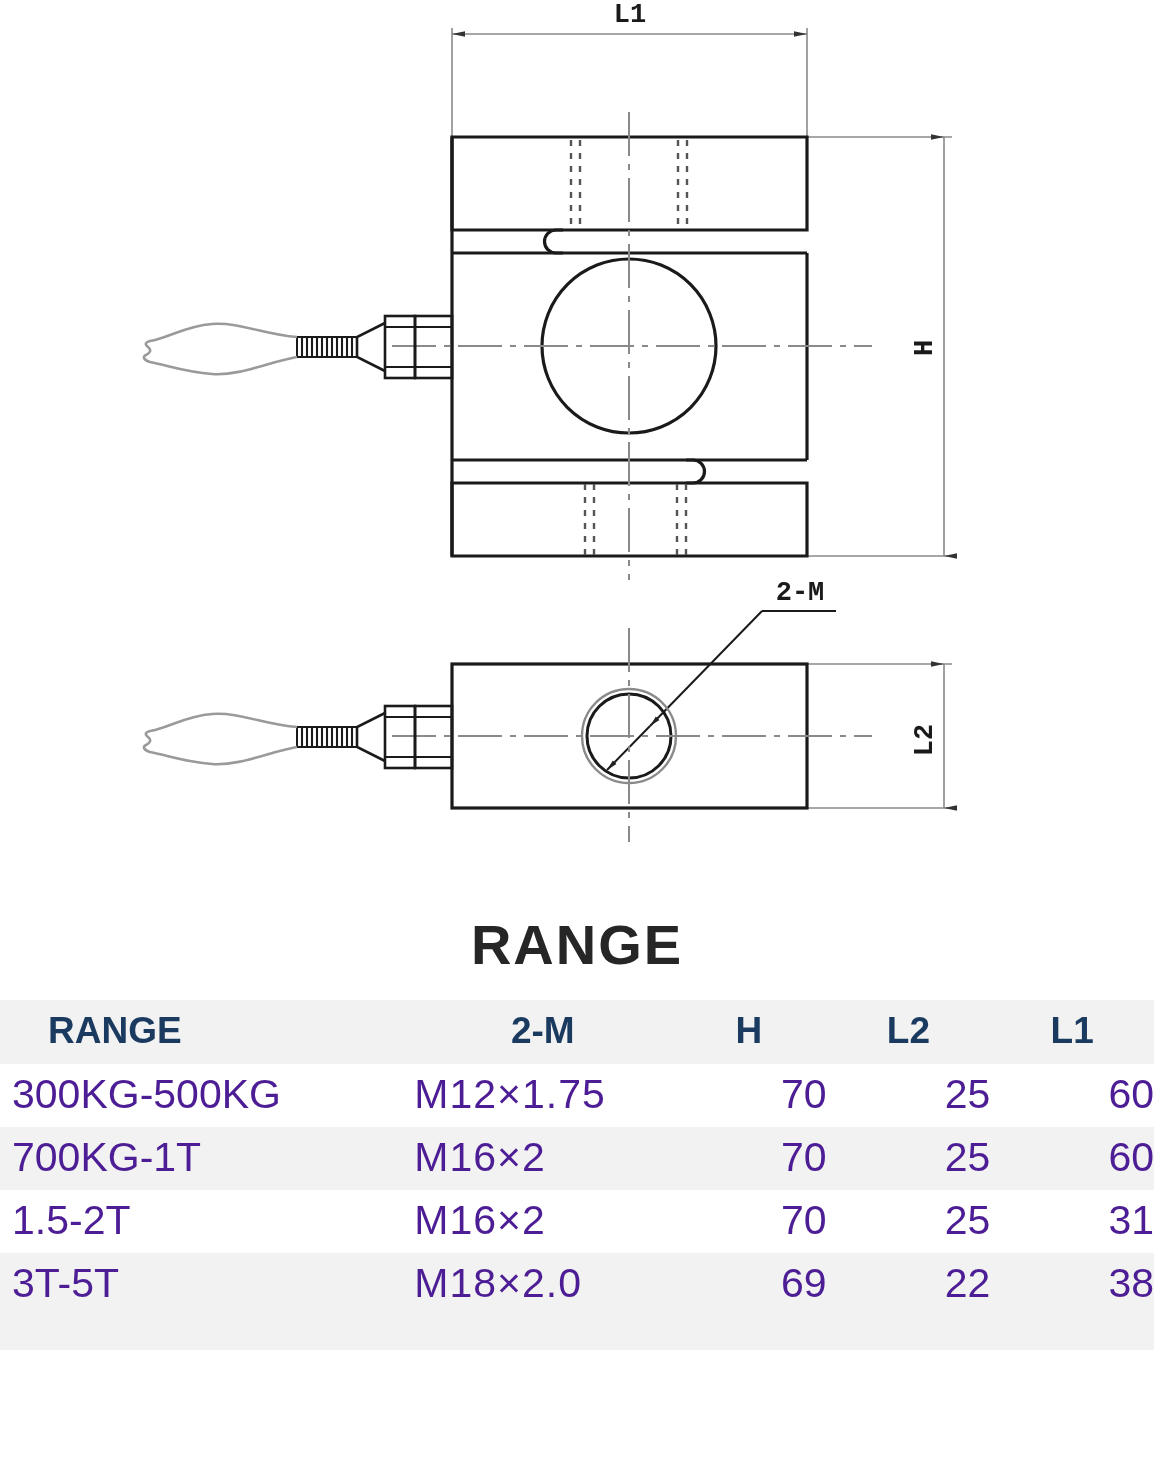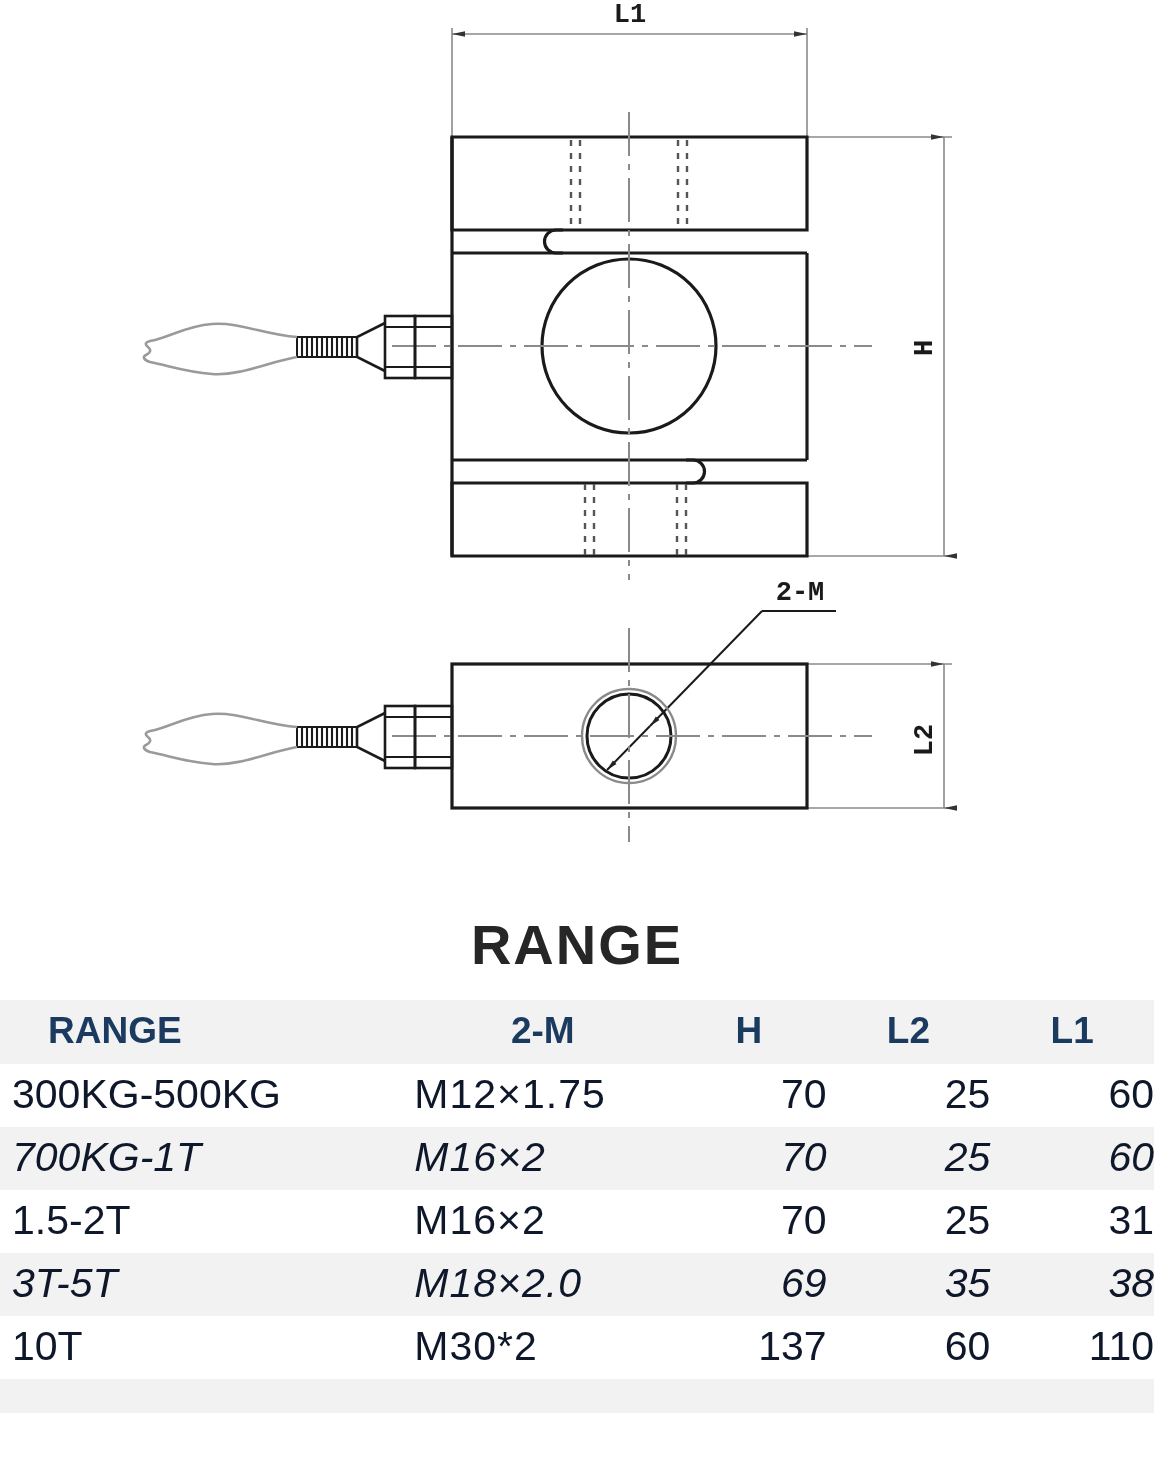--- a/index.html
+++ b/index.html
@@ -35,35 +35,35 @@
     border-collapse:collapse;
     table-layout:fixed;
   }
   .spec-table col.c-range{width:400px;}
   .spec-table col.c-2m{width:248px;}
   .spec-table col.c-h{width:150px;}
   .spec-table col.c-l2{width:158px;}
   .spec-table col.c-l1{width:158px;}
 
   .spec-table tr.head-row{background:#f2f2f2;}
-  .spec-table tr.stripe{background:#f2f2f2;font-style:italic;}
+  .spec-table tr.stripe{background:#f2f2f2;}
   .spec-table tr.plain{background:#ffffff;}
 
   .spec-table th{
     color:#1b3a5f;
     font-weight:700;
     font-size:37px;
     padding:10px 0 12px 0;
     font-family:"Liberation Sans", sans-serif;
   }
   .spec-table th.h-range{text-align:left;padding-left:48px;}
   .spec-table th.h-c{text-align:center;}
 
   .spec-table td{
-    color:#0f172a;
+    color:#4c1d95;
     font-weight:400;
     font-size:41px;
     padding:7px 0 9px 0;
     font-family:"Liberation Sans", sans-serif;
     white-space:nowrap;
   }
   .spec-table td.d-range{text-align:left;padding-left:12px;}
   .spec-table td.d-c{text-align:right;}
   .spec-table td.d-2m{letter-spacing:1px;}
 
@@ -285,29 +285,22 @@
       <td class="d-range">1.5-2T</td>
       <td class="d-2m">M16×2</td>
       <td class="d-c">70</td>
       <td class="d-c">25</td>
       <td class="d-c">31</td>
     </tr>
     <tr class="stripe">
       <td class="d-range">3T-5T</td>
       <td class="d-2m">M18×2.0</td>
       <td class="d-c">69</td>
-      <td class="d-c">35</td>
+      <td class="d-c">22</td>
       <td class="d-c">38</td>
-    </tr>
-    <tr class="plain">
-      <td class="d-range">10T</td>
-      <td class="d-2m">M30*2</td>
-      <td class="d-c">137</td>
-      <td class="d-c">60</td>
-      <td class="d-c">110</td>
     </tr>
     <tr class="filler-row">
       <td></td>
       <td></td>
       <td></td>
       <td></td>
       <td></td>
     </tr>
   </tbody>
 </table>

